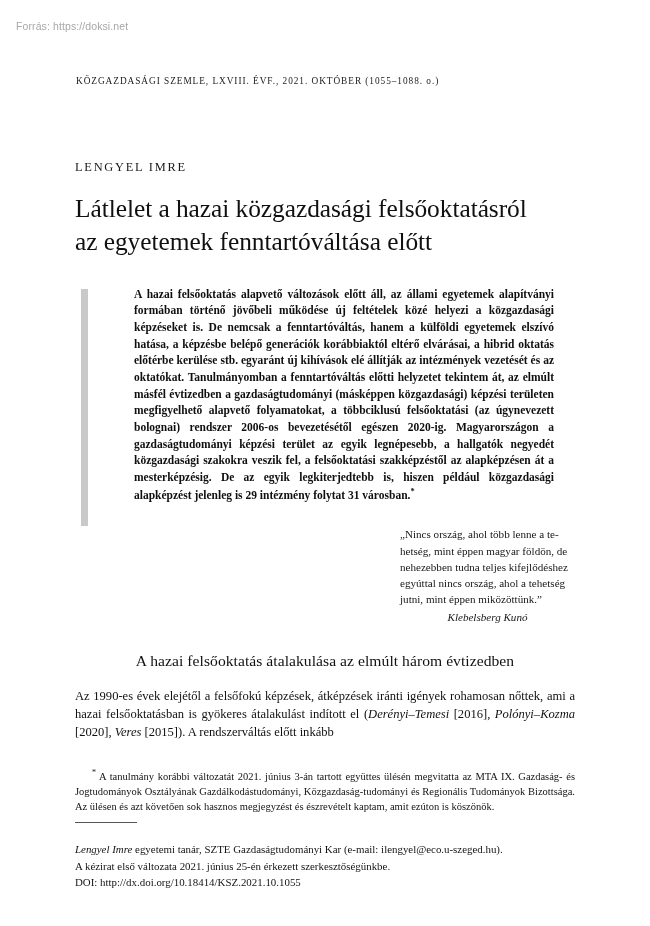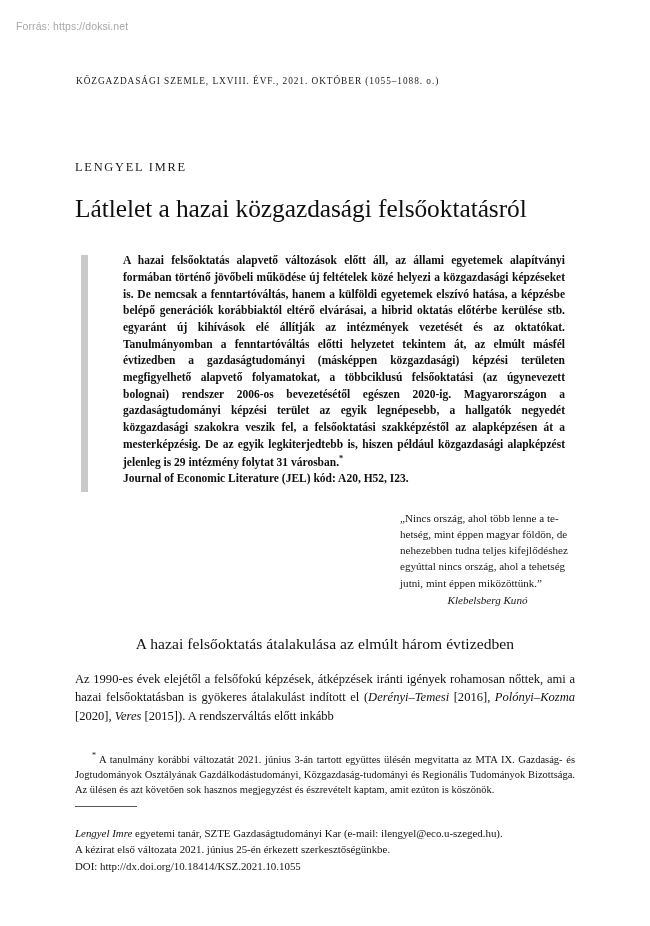--- a/index.html
+++ b/index.html
@@ -83,21 +83,21 @@
     background: #c9c9c9;
   }
   .abstract {
     font-size: 11.5px;
     line-height: 1.452;
     font-weight: bold;
     text-align: justify;
     color: #100f0e;
     hyphens: none;
   }
-  .abstract p { margin: 0; }
+  .abstract p { margin: 11px; }
   .abstract .jel { display: block; }
   .fn-star {
     font-size: 8.4px;
     vertical-align: super;
     font-weight: bold;
   }
 
   
   .epigraph {
     margin-top: 23px;
@@ -171,27 +171,27 @@
 <div class="watermark">Forrás: https://doksi.net</div>
 
 <div class="page">
 
   <div class="running-head">KÖZGAZDASÁGI SZEMLE, LXVIII. ÉVF., 2021. OKTÓBER (1055–1088. o.)</div>
 
   <div class="author-eyebrow">LENGYEL IMRE</div>
 
   <h1 class="title">
     <span class="tl">Látlelet a hazai közgazdasági felsőoktatásról</span>
+    <span class="tl">az egyetemek fenntartóváltása előtt</span>
   </h1>
 
   <div class="abstract-wrap">
     <div class="abstract-bar"></div>
     <div class="abstract">
       <p><span>A hazai felsőoktatás alapvető változások előtt áll, az állami egyetemek alapítványi formában történő jövőbeli működése új feltételek közé helyezi a közgazdasági képzéseket is. De nemcsak a fenntartóváltás, hanem a külföldi egyetemek elszívó hatása, a képzésbe belépő generációk korábbiaktól eltérő elvárásai, a hibrid oktatás előtérbe kerülése stb. egyaránt új kihívások elé állítják az intézmények vezetését és az oktatókat. Tanulmányomban a fenntartóváltás előtti helyzetet tekintem át, az elmúlt másfél évtizedben a gazdaságtudományi (másképpen közgazdasági) képzési területen megfigyelhető alapvető folyamatokat, a többciklusú felsőoktatási (az úgynevezett bolognai) rendszer 2006-os bevezetésétől egészen 2020-ig. Magyarországon a gazdaságtudományi képzési terület az egyik legnépesebb, a hallgatók negyedét közgazdasági szakokra veszik fel, a felsőoktatási szakképzéstől az alapképzésen át a mesterképzésig. De az egyik legkiterjedtebb is, hiszen például közgazdasági alapképzést jelenleg is 29 intézmény folytat 31 városban.</span><span class="fn-star">*</span></p>
-      <span class="jel">Journal of Economic Literature (JEL) kód: A20, H52, I23.</span>
     </div>
   </div>
 
   <div class="epigraph">
     <span class="quote-line">„Nincs ország, ahol több lenne a te-</span>
     <span class="quote-line">hetség, mint éppen magyar földön, de</span>
     <span class="quote-line">nehezebben tudna teljes kifejlődéshez</span>
     <span class="quote-line">egyúttal nincs ország, ahol a tehetség</span>
     <span class="quote-line">jutni, mint éppen miközöttünk.”</span>
     <span class="attrib">Klebelsberg Kunó</span>

